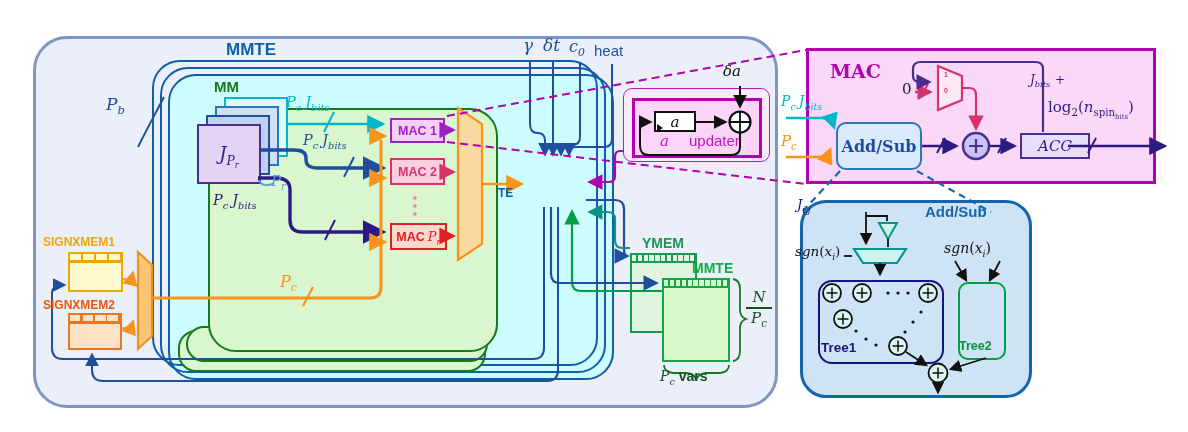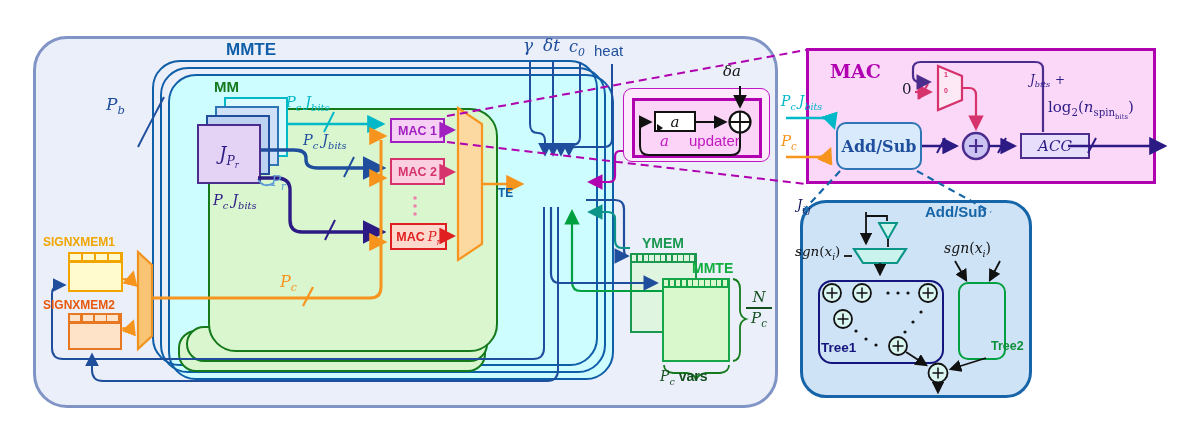--- a/index.html
+++ b/index.html
@@ -281,15 +281,15 @@
   <div class="lbl math" style="left:1030px;top:74px;font-size:12px;color:#2d1b85;"><span>J</span><sub>bits</sub><span style="margin-left:5px;font-style:normal;">+</span></div>
   <div class="lbl rom" style="left:1048px;top:100px;font-size:15px;color:#2d1b85;"><span>log</span><sub>2</sub><span>(</span><span class="math">n</span><sub><span>spin</span><sub>bits</sub></sub><span>)</span></div>
   <div class="lbl math" style="left:781px;top:94px;font-size:14px;color:#00b8c8;"><span>P</span><sub>c</sub><span style="margin-left:3px;">J</span><sub>bits</sub></div>
   <div class="lbl math" style="left:781px;top:134px;font-size:15px;color:#f7941d;"><span>P</span><sub>c</sub></div>
 
   <div class="lbl" style="left:925px;top:204px;font-size:15px;font-weight:800;color:#1565a8;"><span>Add/Sub</span></div>
   <div class="lbl math" style="left:797px;top:198px;font-size:13px;color:#151560;"><span>J</span><sub>i,j</sub></div>
   <div class="lbl math" style="left:795px;top:245px;font-size:13.5px;color:#111;"><span>sgn</span><span style="font-style:normal;">(</span><span>x</span><sub>i</sub><span style="font-style:normal;">)</span></div>
   <div class="lbl math" style="left:944px;top:241px;font-size:14px;color:#111;"><span>sgn</span><span style="font-style:normal;">(</span><span>x</span><sub>i</sub><span style="font-style:normal;">)</span></div>
   <div class="lbl" style="left:821px;top:341px;font-size:13.5px;font-weight:800;color:#15157e;"><span>Tree1</span></div>
-  <div class="lbl" style="left:959px;top:340px;font-size:12.5px;font-weight:800;color:#0b8f3a;margin-left:32px;"><span>Tree2</span></div>
+  <div class="lbl" style="left:959px;top:340px;font-size:12.5px;font-weight:800;color:#0b8f3a;"><span>Tree2</span></div>
 
 </div>
 
 </body></html>

